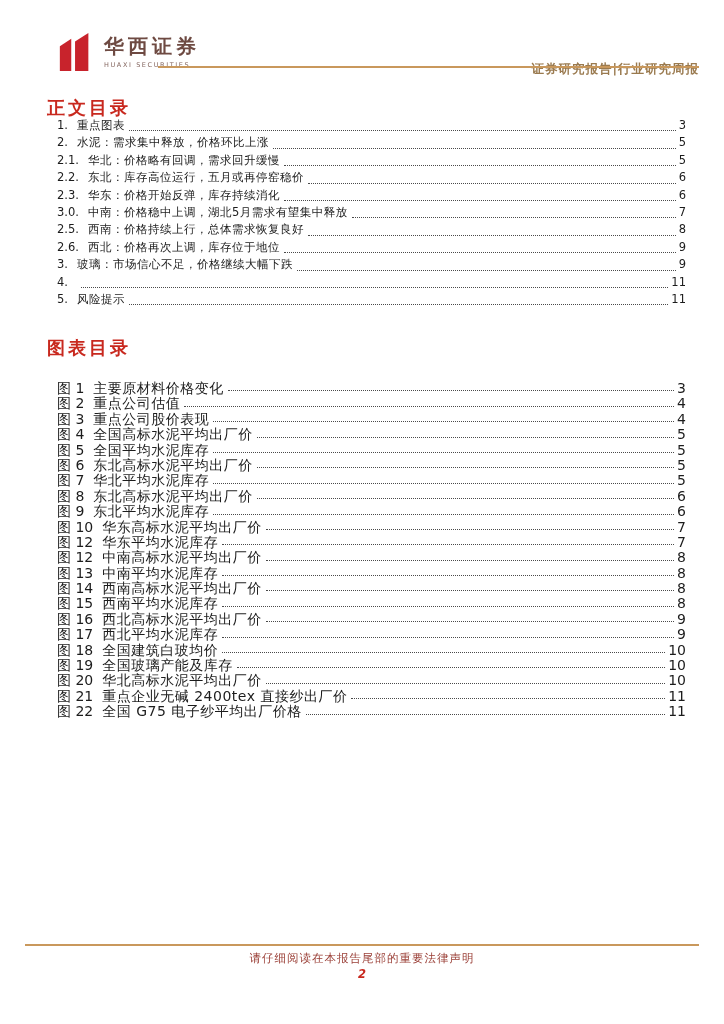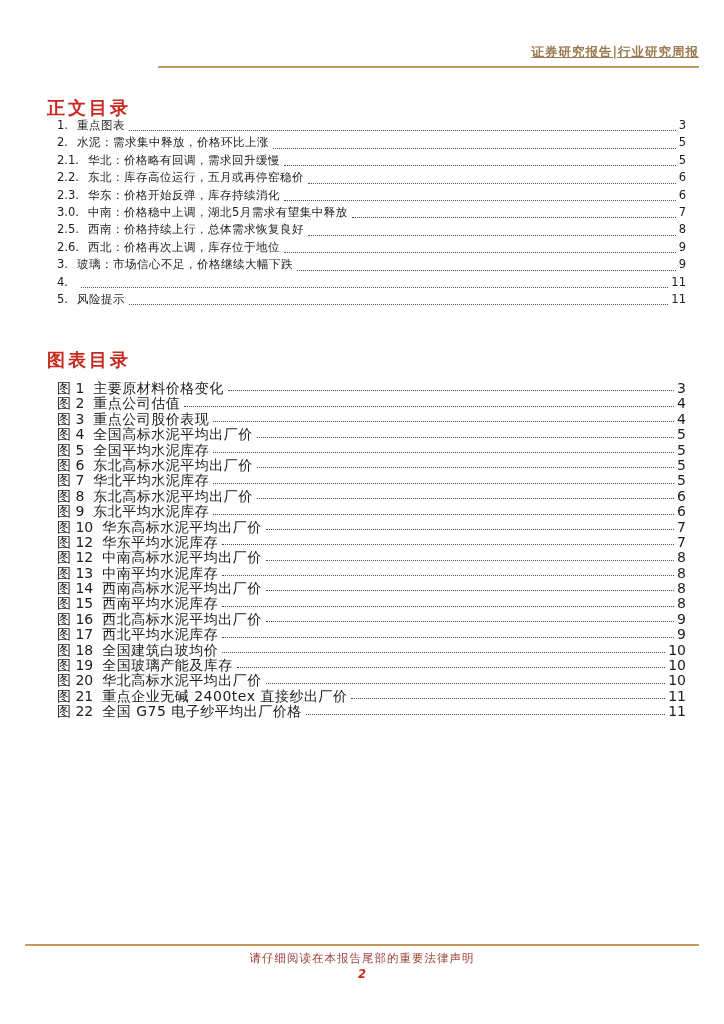--- a/index.html
+++ b/index.html
@@ -20,38 +20,37 @@
   .logo-cn {
     font-family: "Liberation Serif", "DejaVu Serif", serif;
     font-weight: bold; font-size: 20px; letter-spacing: 4px;
     color: var(--logo-text, #6e4a42); line-height: 24px;
   }
   .logo-en {
     font-size: 6.5px; letter-spacing: 1.6px; margin-top: 3px;
     color: var(--logo-text, #6e4a42); opacity: .85;
   }
   .header-right {
-    position: absolute; top: 44px; right: 25px;
+    position: absolute; top: 61px; right: 25px;
     font-size: 12.5px; font-weight: bold; letter-spacing: 1px;
     color: var(--header-gold-text, #9a7a4f);
-    text-decoration: underline;
   }
   .header-rule {
     position: absolute; top: 66px; left: 158px; right: 25px; height: 2px;
     background: var(--gold-line, #c9985c);
   }
   
   .section-title {
     position: absolute; left: 47px;
     font-family: "Liberation Serif", "DejaVu Serif", serif;
     font-weight: bold; font-size: 18px; letter-spacing: 3px;
     color: var(--accent-red, #c8281e);
   }
   #toc-title { top: 96px; }
-  #fig-title { top: 348px; }
+  #fig-title { top: 336px; }
   
   .toc-list { position: absolute; left: 57px; right: 38px; }
   #toc-list { top: 118px; }
   #fig-list { top: 380px; }
   .row { display: flex; align-items: baseline; white-space: nowrap; }
   #toc-list .row { height: 17.4px; font-size: 11.5px; }
   #fig-list .row { height: 15.4px; font-size: 14px; }
   .num { flex: 0 0 auto; margin-right: 9px; }
   .lbl { flex: 0 0 auto; letter-spacing: .5px; }
   .leader {
@@ -74,20 +73,30 @@
     position: absolute; top: 967px; left: 0; width: 100%;
     text-align: center; font-size: 11.5px; font-style: italic; font-weight: bold;
     color: var(--accent-red, #c0392b);
   }
 </style>
 </head>
 <body>
 
 <div class="page">
 
+  <div class="header-logo">
+    <svg class="logo-mark" viewBox="0 0 40 42" xmlns="http://www.w3.org/2000/svg">
+      <polygon points="3,41 3,15 15,7 15,41" fill="#c8232c"></polygon>
+      <polygon points="19,41 19,10 33,1 33,41" fill="#c8232c"></polygon>
+    </svg>
+    <div class="logo-text-block">
+      <span class="logo-cn">华西证券</span>
+      <span class="logo-en">HUAXI SECURITIES</span>
+    </div>
+  </div>
   <div class="header-right">证券研究报告|行业研究周报</div>
   <div class="header-rule"></div>
 
   <div class="section-title" id="toc-title">正文目录</div>
   <div class="toc-list" id="toc-list">
 
       <div class="row">
         <span class="num">1.</span>
         <span class="lbl">重点图表</span>
         <span class="leader"></span>

